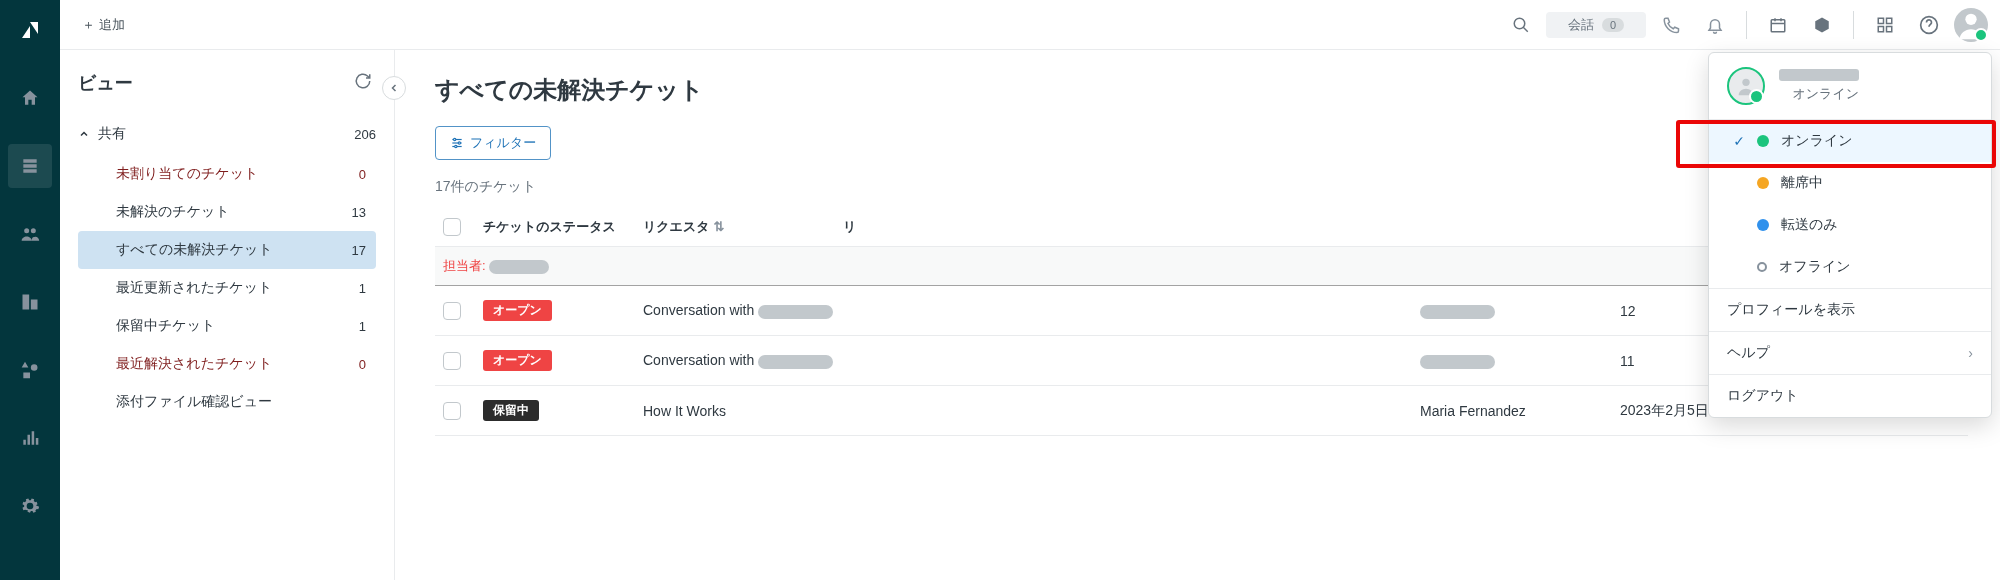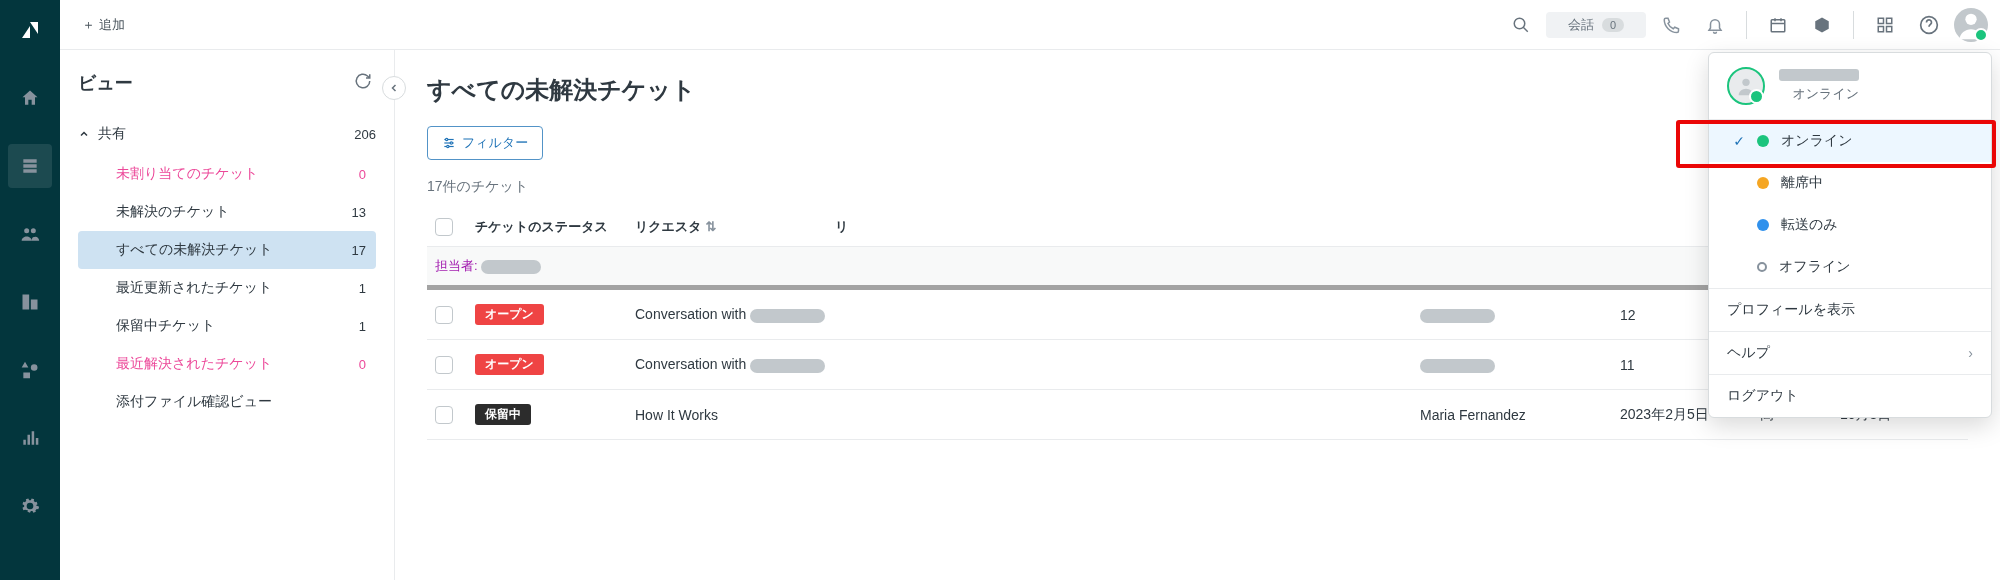--- a/index.html
+++ b/index.html
@@ -20,33 +20,33 @@
 .add-btn { background: none; border: none; padding: 6px 10px; cursor: pointer; display: flex; align-items: center; gap: 4px; color: #49545c; font-size: 13px; }
 .topbar-right { margin-left: auto; display: flex; align-items: center; gap: 6px; }
 .icon-btn { width: 38px; height: 38px; display: flex; align-items: center; justify-content: center; cursor: pointer; border: none; background: none; border-radius: 4px; }
 .conv-btn { background: #f0f2f4; border: none; padding: 4px 22px; border-radius: 4px; display: flex; align-items: center; gap: 8px; cursor: pointer; color: #68737d; font-size: 13px; }
 .conv-badge { background: #d8dcde; color: #68737d; border-radius: 10px; padding: 1px 8px; font-size: 11px; }
 .vdiv { width: 1px; height: 28px; background: #d8dcde; margin: 0 6px; }
 .avatar-btn { width: 34px; height: 34px; border-radius: 50%; background: #c2c8cc; position: relative; cursor: pointer; }
 .avatar-btn::after { content: ''; position: absolute; bottom: 0; right: 0; width: 10px; height: 10px; background: #1bc47d; border: 2px solid #fff; border-radius: 50%; }
 
 
-.body { flex: 1; display: flex; position: relative; }
+.body { flex: 1; display: flex; position: relative; gap: 8px; }
 
 
 .sidebar { width: 335px; border-right: 1px solid #e9ebed; padding: 18px 18px 0 18px; position: relative; }
 .collapse-handle { position: absolute; top: 26px; right: -12px; width: 24px; height: 24px; border: 1px solid #d8dcde; border-radius: 50%; background: #fff; display: flex; align-items: center; justify-content: center; cursor: pointer; z-index: 5; }
 .sidebar-header { display: flex; align-items: center; justify-content: space-between; margin-bottom: 20px; }
 .sidebar-title { font-size: 18px; font-weight: 600; }
 .refresh-btn { background: none; border: none; cursor: pointer; padding: 4px; }
 .group-header { display: flex; align-items: center; gap: 8px; padding: 8px 0; cursor: pointer; font-size: 14px; }
 .group-header .count { margin-left: auto; font-size: 13px; }
 .view-list { margin-top: 4px; }
 .view-item { display: flex; align-items: center; padding: 10px 10px 10px 38px; cursor: pointer; border-radius: 4px; font-size: 14px; color: #2f3941; }
-.view-item.muted { color: #ec4899; }
+.view-item.muted { color: #7f1d1d; }
 .view-item.selected { background: #cee2f2; }
 .view-item .vcount { margin-left: auto; font-size: 13px; }
 
 
 .content { flex: 1; padding: 24px 32px; overflow: hidden; }
 .content h1 { font-size: 24px; font-weight: 600; margin-bottom: 20px; }
 .filter-btn { border: 1px solid #5293c7; color: #1f73b7; background: #fff; padding: 7px 14px; border-radius: 4px; cursor: pointer; display: inline-flex; align-items: center; gap: 6px; font-size: 13px; margin-bottom: 18px; }
 .ticket-count { color: #68737d; font-size: 14px; margin-bottom: 12px; }
 
 .table { width: 100%; }
@@ -54,21 +54,21 @@
 .col-chk { width: 40px; }
 .col-status { width: 160px; }
 .col-subject { flex: 1; }
 .col-requester { width: 200px; }
 .col-date1 { width: 140px; }
 .col-pri { width: 80px; }
 .col-date2 { width: 120px; }
 .checkbox { width: 18px; height: 18px; border: 1px solid #c2c8cc; border-radius: 4px; cursor: pointer; }
 .sort-icon { margin-left: 4px; color: #87929d; }
 
-.group-row { padding: 10px 8px; font-size: 13px; color: #a21caf; background: #f8f9f9; border-bottom: 5px solid #a3a3a3; }
+.group-row { padding: 10px 8px; font-size: 13px; color: #ef4444; background: #f8f9f9; border-bottom: 1px solid #a3a3a3; }
 .redact { display: inline-block; background: #c2c8cc; border-radius: 10px; height: 14px; width: 60px; vertical-align: middle; }
 .redact.lg { width: 75px; }
 
 .trow { display: flex; align-items: center; padding: 14px 8px; border-bottom: 1px solid #e9ebed; font-size: 14px; }
 .status-badge { display: inline-block; padding: 2px 10px; border-radius: 3px; color: #fff; font-size: 12px; font-weight: 600; }
 .status-open { background: #ef4444; }
 .status-hold { background: #2c2c2c; }
 
 
 .dropdown { position: absolute; top: 52px; right: 8px; width: 284px; background: #fff; border: 1px solid #d8dcde; border-radius: 6px; box-shadow: 0 8px 24px rgba(0,0,0,0.15); z-index: 100; text-align: right; }

